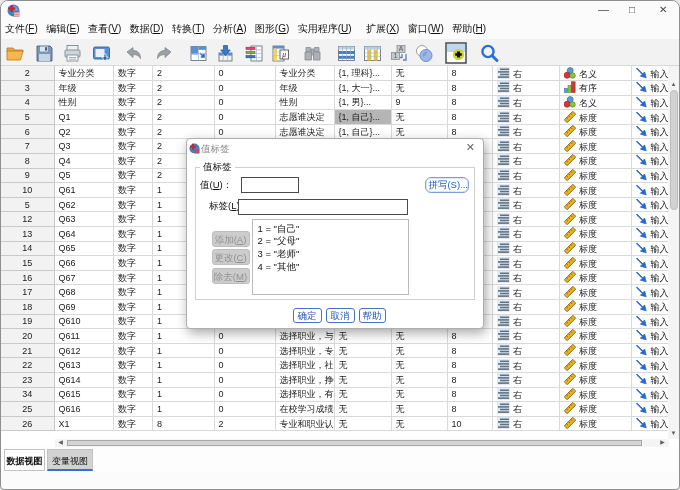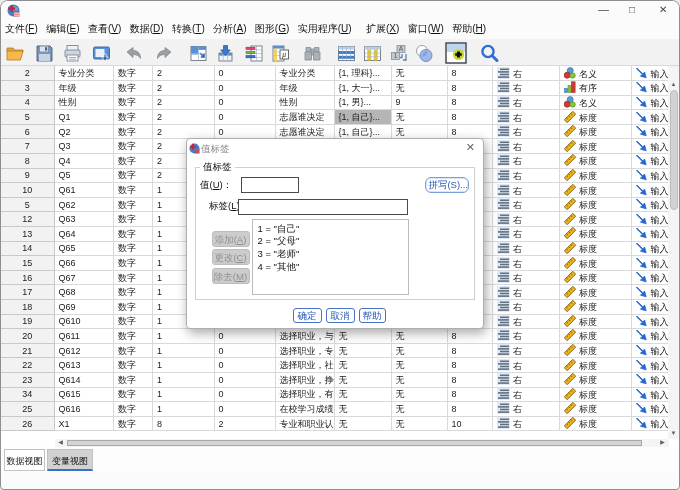--- a/index.html
+++ b/index.html
@@ -45,21 +45,21 @@
 #hsb { position:absolute; left:0; top:438px; width:680px; height:8px; background:#fff; }
 #hsb .tr { position:absolute; left:54px; top:0; width:614px; height:7.5px; background:#f4f4f4; }
 #hsb .arr { position:absolute; top:0; width:11px; height:7.5px; color:#606060; font-size:6px;
   text-align:center; line-height:7.5px; }
 #hsb .thumb { position:absolute; left:66px; top:0.5px; width:575px; height:6.5px; background:#d4d4d4;
   border:1px solid #a8a8a8; }
 
 #tabs { position:absolute; left:0; top:446px; width:680px; height:25px; background:#fdfdfd; }
 .tab { position:absolute; top:2px; height:22px; font-size:9px; color:#111; text-align:center;
   line-height:22px; border:1px solid #c2c2c2; background:#fff; }
-#tab1 { left:3px; width:41px; }
+#tab1 { left:3px; width:41px;font-weight:bold; }
 #tab2 { left:46px; width:46px; background:#d2d2d2; border-bottom:2.5px solid #3b6cd4; }
 
 #status { position:absolute; left:0; top:471px; width:680px; height:19px; background:#f0f0f0;
   border-top:1px solid #d5d5d5; font-size:9px; color:#111; }
 #status .sep { position:absolute; top:2px; height:15px; width:1px; background:#d8d8d8; }
 
 #dlg { position:absolute; left:185px; top:137px; width:298px; height:191px; background:#fff;
   border:1px solid #aeaeae; border-radius:4px; box-shadow:2px 4px 12px rgba(0,0,0,0.35); }
 #dlg .dtitle { position:absolute; left:0; top:0; width:100%; height:19px; font-size:9.5px; color:#8a8a8a; }
 #dlg .dtitle .dtxt { position:absolute; left:14px; top:4px; }

